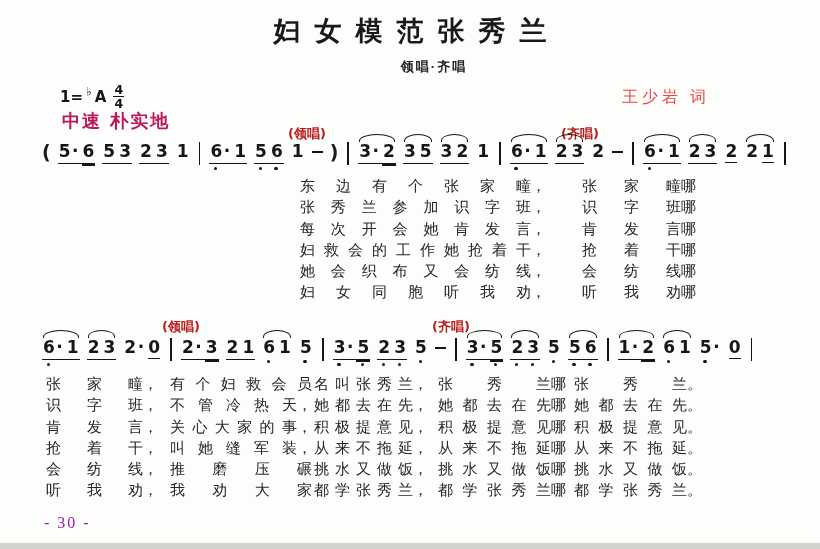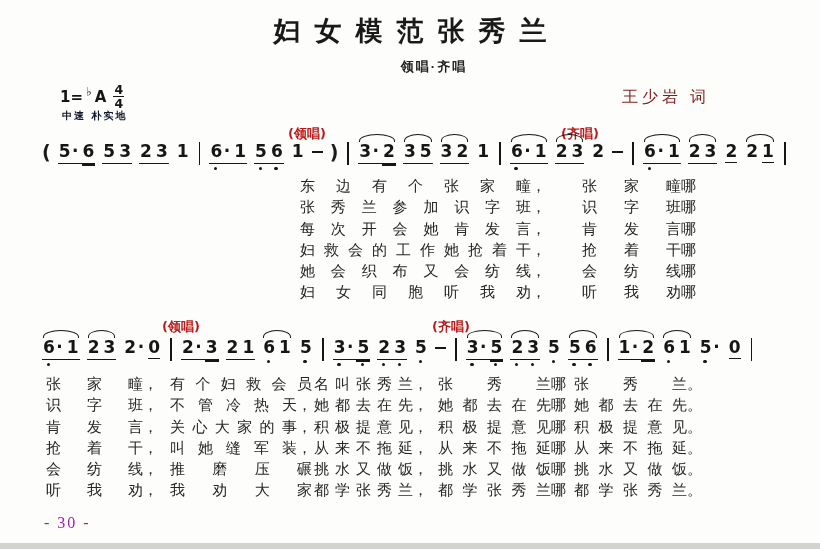--- a/index.html
+++ b/index.html
@@ -11,23 +11,23 @@
   .title{top:13px;left:0;right:0;text-align:center;font-weight:700;font-size:27px;
          letter-spacing:14px;text-indent:14px;color:#191919;}
   .subtitle{top:58px;left:0;right:0;text-align:center;font-weight:700;font-size:13px;
             letter-spacing:2px;color:#222;font-family:"Liberation Sans","DejaVu Sans",sans-serif;padding-left:48px;}
   .keyline{top:84px;left:60px;font-family:"DejaVu Sans",sans-serif;font-weight:700;font-size:15px;
            display:flex;align-items:center;gap:3px;color:#151515;}
   .flat{font-size:12px;position:relative;top:-5px;}
   .ts{display:inline-flex;flex-direction:column;align-items:center;font-size:12.5px;line-height:11px;
       font-weight:700;margin-left:4px;}
   .ts .tsbar{width:11px;height:0;border-top:1.7px solid #151515;margin:1px 0;}
-  .tempo{top:109px;left:62px;font-family:"DejaVu Sans",sans-serif;font-weight:700;font-size:10px;
-         letter-spacing:2px;color:#0f172a;}
-  .lyricist{top:87px;left:622px;font-size:16px;letter-spacing:4px;color:#7f1d1d;}
+  .tempo{top:109px;left:62px;font-family:"DejaVu Sans",sans-serif;font-weight:700;font-size:18px;
+         letter-spacing:2px;color:#be185d;}
+  .lyricist{top:87px;left:622px;font-size:16px;letter-spacing:4px;color:#ef4444;}
 
   
   .plabel{font-family:"DejaVu Sans",sans-serif;font-weight:700;font-size:13px;color:#b91c1c;}
 
   
   .music{display:flex;align-items:flex-start;gap:7px;height:34px;}
   .grp{position:relative;display:inline-block;margin-top:0;}
   .nrow{display:inline-flex;gap:4px;padding:0 1px 2px;}
   .grp.u > .nrow{border-bottom:1.9px solid #161616;}
   .note{position:relative;font-family:"DejaVu Sans",sans-serif;font-weight:700;font-size:17px;

